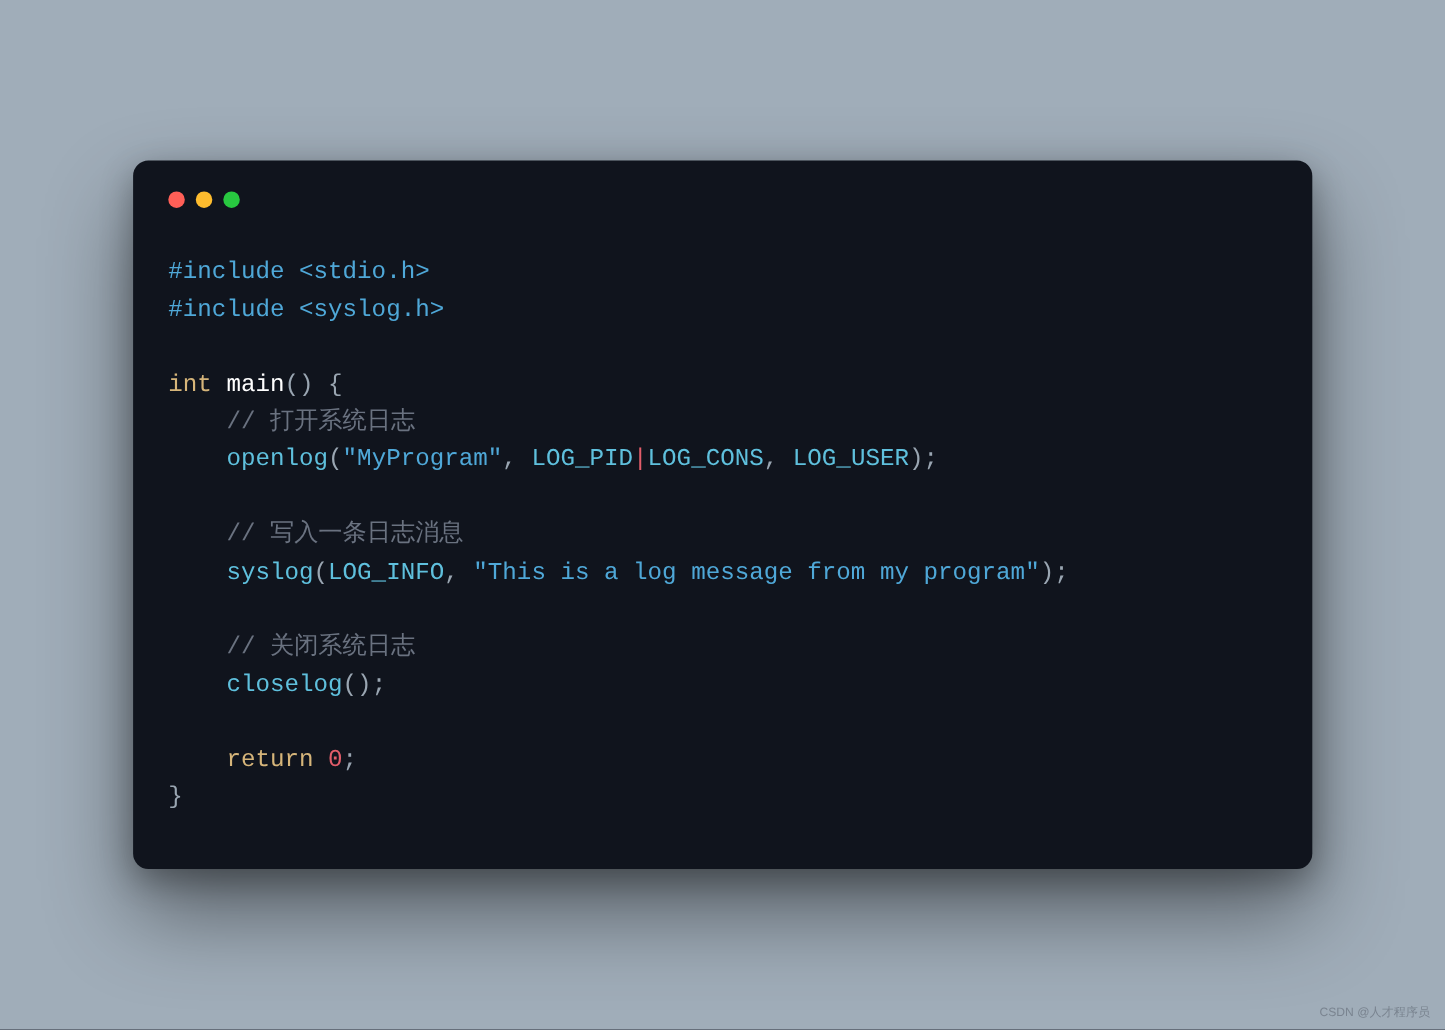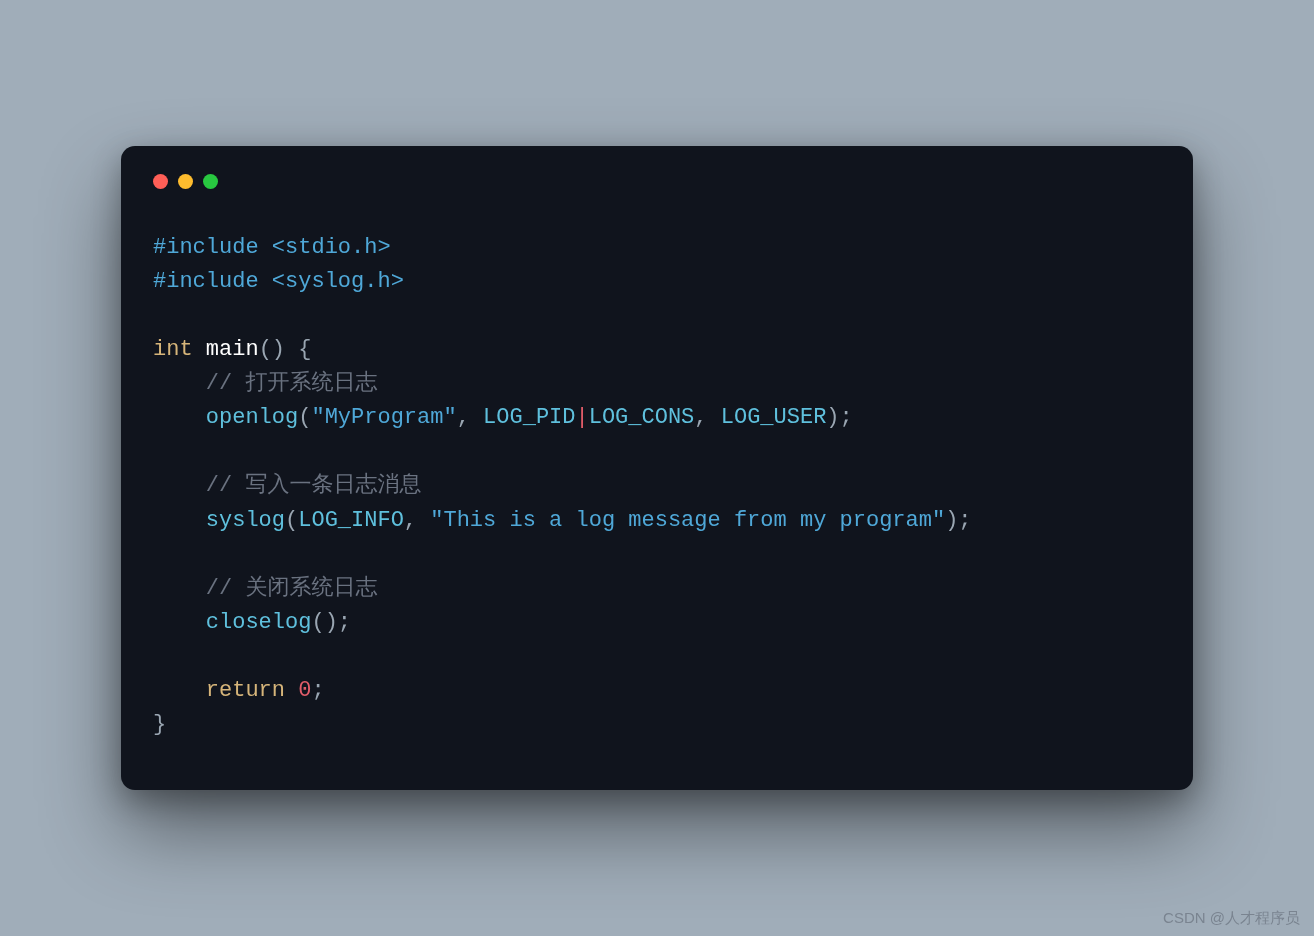--- a/index.html
+++ b/index.html
@@ -53,21 +53,21 @@
     .tok-const { color: #5fc0dd; }
     .tok-num { color: #e35d6a; }
     .tok-comment { color: #6a7280; }
     .tok-punct { color: #9aa6b2; }
     .tok-op { color: #e35d6a; }
     .watermark {
       position: absolute;
       bottom: 8px;
       right: 14px;
       color: #6a737f;
-      font-size: 15px;
+      font-size: 11px;
       font-family: "PingFang SC", "Microsoft YaHei", sans-serif;
       opacity: 0.7;
     }
   </style>
 </head>
 <body>
 
 <div class="window">
   <div class="traffic-lights">
     <div class="traffic-light red"></div>

